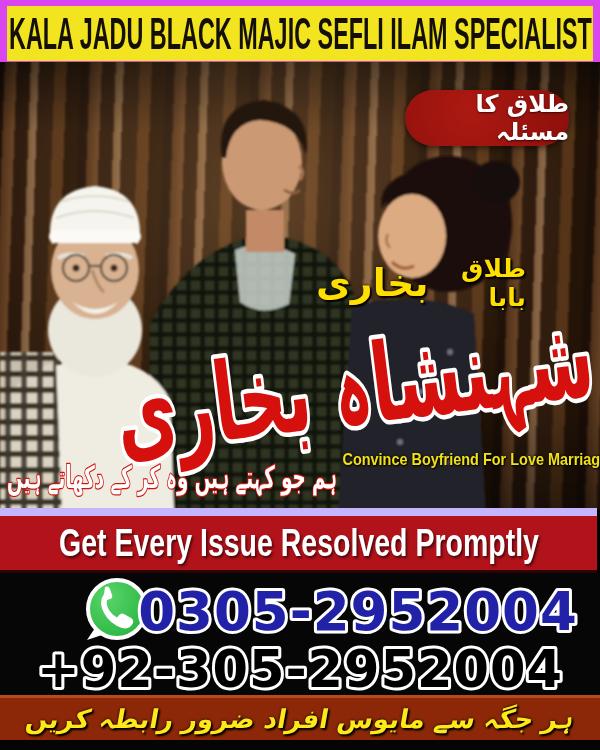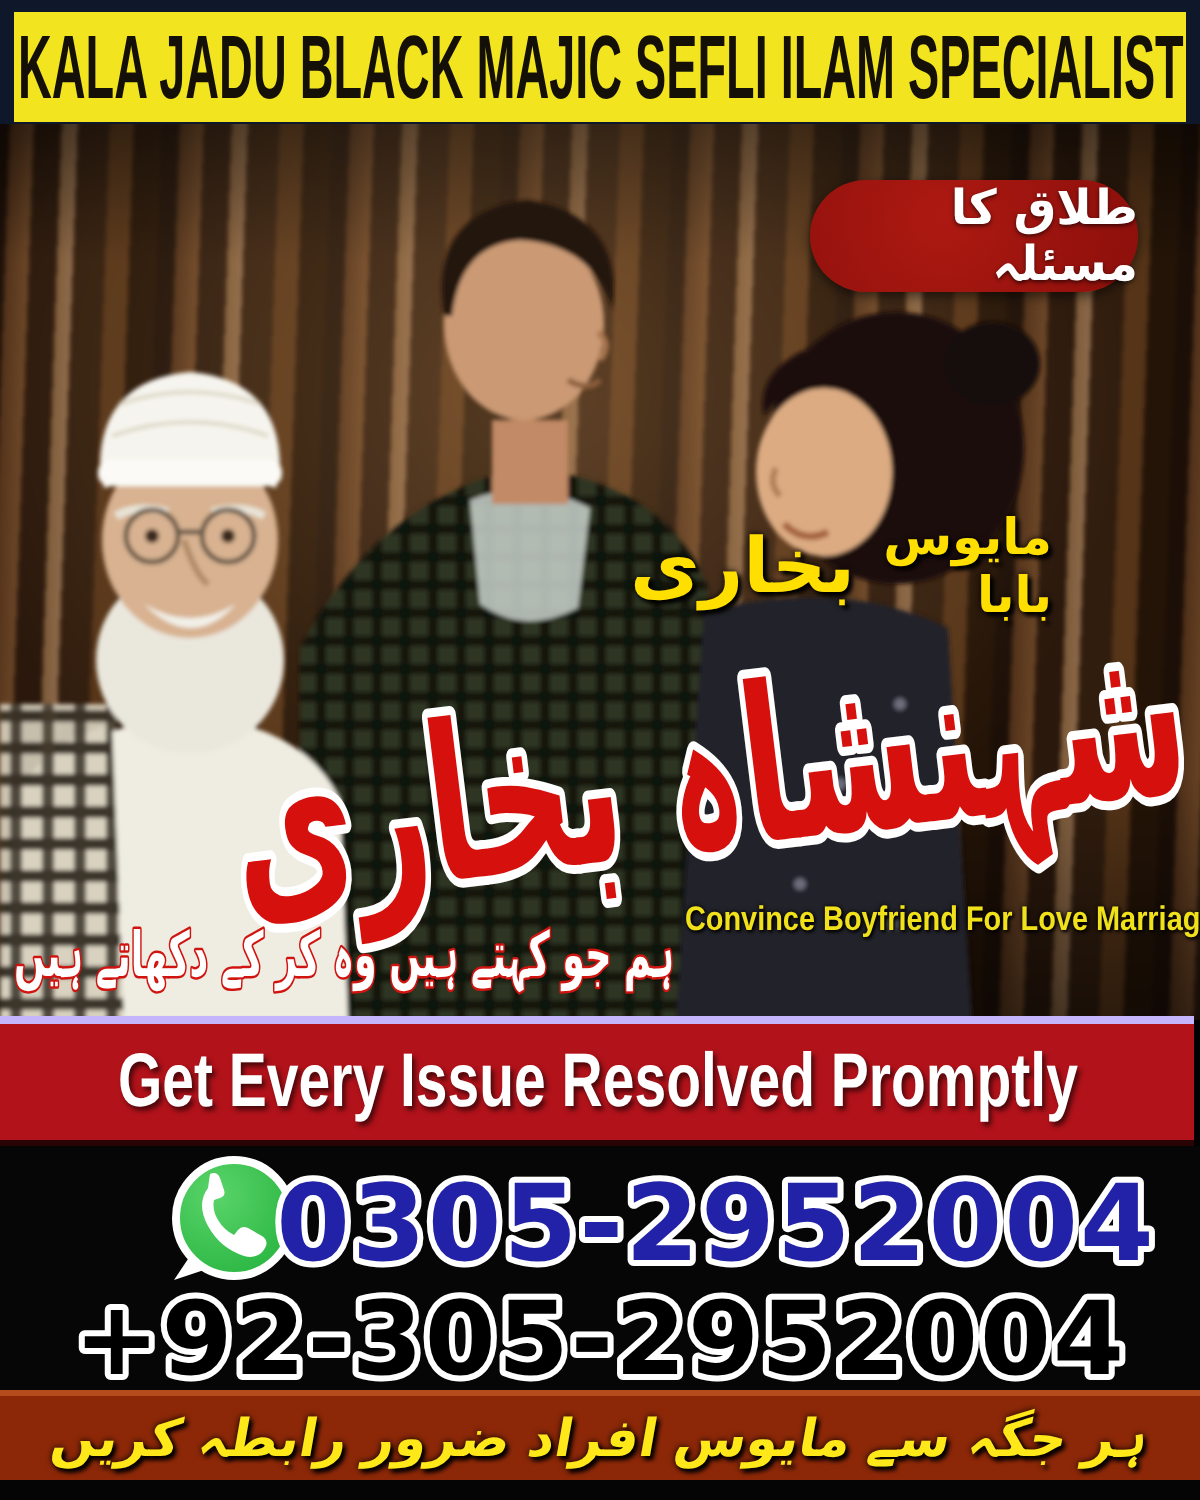--- a/index.html
+++ b/index.html
@@ -2,21 +2,21 @@
 <html><head>
 <meta charset="utf-8">
 <style>
   html,body{margin:0;padding:0;background:#222;}
   .poster{
     position:relative; width:600px; height:750px; margin:0 auto;
     background:#000; overflow:hidden;
     font-family:"Liberation Sans", sans-serif;
   }
   
-  .banner-wrap{position:absolute;top:0;left:0;right:0;height:64px;background:#0f172a;}
+  .banner-wrap{position:absolute;top:0;left:0;right:0;height:64px;background:#d946ef;}
   .banner{
     position:absolute;top:6px;left:7px;right:7px;bottom:3px;
     background:#f2e41f;display:flex;align-items:center;justify-content:center;overflow:hidden;
   }
   .banner span{
     white-space:nowrap;font-weight:bold;font-size:45px;color:#141008;
     transform:scaleX(0.52);transform-origin:center;letter-spacing:0px;
   }
   
   .photo{position:absolute;top:62px;left:0;width:600px;height:448px;overflow:hidden;background:#2a190c;}
@@ -62,21 +62,21 @@
     display:flex;justify-content:center;
   }
   .tagline span{
     white-space:nowrap;font-weight:bold;font-size:17px;color:#f0e11a;
     transform:scaleX(0.85);transform-origin:center;
     text-shadow:1px 1px 2px #000,0 0 3px #000;
   }
   
   .resolve-band{
     position:absolute;top:508px;left:0;right:3px;height:65px;background:#b2121a;
-    border-top:4px solid #c4b5fd;border-bottom:3px solid #2a0304;
+    border-top:8px solid #c4b5fd;border-bottom:3px solid #2a0304;
     display:flex;align-items:center;justify-content:center;box-sizing:border-box;
   }
   .resolve-band span{
     white-space:nowrap;font-weight:bold;font-size:38px;color:#fff;
     transform:scaleX(0.75);transform-origin:center;
     text-shadow:2px 2px 3px rgba(0,0,0,.6);
   }
   
   .contact{position:absolute;top:573px;left:0;width:600px;height:140px;background:#060606;}
   
@@ -170,21 +170,21 @@
           <path d="M72,240 Q95,254 118,240 Q96,264 72,240 Z" fill="#f2f0e8"></path>
         </g>
       </g>
     </svg>
 
     <div class="pill pill-1" dir="rtl">
       <span>طلاق کا مسئلہ</span>
     </div>
 
     <div class="amil-line">
-      <span class="amil-prefix">مایوس بابا</span>
+      <span class="amil-prefix">طلاق بابا</span>
       <span class="amil-title">بخاری</span>
     </div>
 
     <svg class="svg-abs" style="left:105px;top:212px;" width="500" height="235" viewBox="0 0 500 235">
       <text x="250" y="150" text-anchor="middle" direction="rtl" font-family="DejaVu Sans, sans-serif" font-weight="bold" font-size="108" fill="#d6100d" stroke="#ffffff" stroke-width="9" paint-order="stroke" stroke-linejoin="round" textLength="480" lengthAdjust="spacingAndGlyphs" transform="rotate(-7 250 120)">شہنشاہ بخاری</text>
     </svg>
 
     <svg class="svg-abs" style="left:0px;top:382px;" width="345" height="66" viewBox="0 0 345 66">
       <text x="172" y="44" text-anchor="middle" direction="rtl" font-family="DejaVu Sans, sans-serif" font-weight="bold" font-size="31" fill="#ffffff" stroke="#d01510" stroke-width="2.5" paint-order="stroke" stroke-linejoin="round" textLength="330" lengthAdjust="spacingAndGlyphs">ہم جو کہتے ہیں وہ کر کے دکھاتے ہیں</text>
     </svg>

